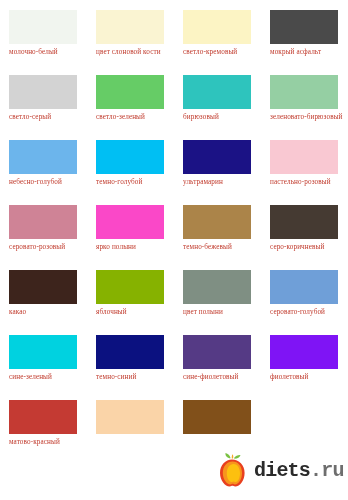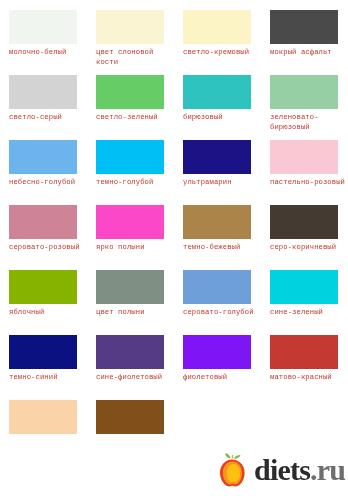--- a/index.html
+++ b/index.html
@@ -31,44 +31,44 @@
     width: 68px;
     height: 34px;
     display: block;
   }
   .swatch-label {
     display: block;
     margin-top: 4px;
     font-size: 7.2px;
     line-height: 9.5px;
     color: #c0392b;
-    font-family: Liberation Mono, monospace;
+    font-family: Liberation Serif, serif;
     letter-spacing: 0.1px;
     width: 80px;
     word-wrap: break-word;
   }
   #brand {
     position: absolute;
     left: 215px;
     top: 452px;
     display: flex;
     align-items: center;
     gap: 5px;
   }
   #brand-logo {
     width: 34px;
     height: 36px;
     flex: 0 0 auto;
   }
   .brand-text {
-    font-size: 30px;
+    font-size: 20px;
     font-weight: bold;
     color: #2b2b2b;
     letter-spacing: -0.8px;
-    font-family: Liberation Serif, serif;
+    font-family: Liberation Mono, monospace;
   }
   .brand-text .tld {
     color: #6e6e6e;
   }
 </style>
 </head>
 <body>
 
 <div id="palette">
     <div class="swatch-cell">
@@ -129,20 +129,24 @@
     </div>
     <div class="swatch-cell">
       <span class="swatch-chip" style="background: rgb(171, 132, 73);"></span>
       <span class="swatch-label">темно-бежевый</span>
     </div>
     <div class="swatch-cell">
       <span class="swatch-chip" style="background: rgb(69, 58, 50);"></span>
       <span class="swatch-label">серо-коричневый</span>
     </div>
     <div class="swatch-cell">
+      <span class="swatch-chip" style="background: rgb(61, 36, 28);"></span>
+      <span class="swatch-label">какао</span>
+    </div>
+    <div class="swatch-cell">
       <span class="swatch-chip" style="background: rgb(134, 178, 0);"></span>
       <span class="swatch-label">яблочный</span>
     </div>
     <div class="swatch-cell">
       <span class="swatch-chip" style="background: rgb(127, 143, 131);"></span>
       <span class="swatch-label">цвет полыни</span>
     </div>
     <div class="swatch-cell">
       <span class="swatch-chip" style="background: rgb(111, 159, 216);"></span>
       <span class="swatch-label">серовато-голубой</span>

